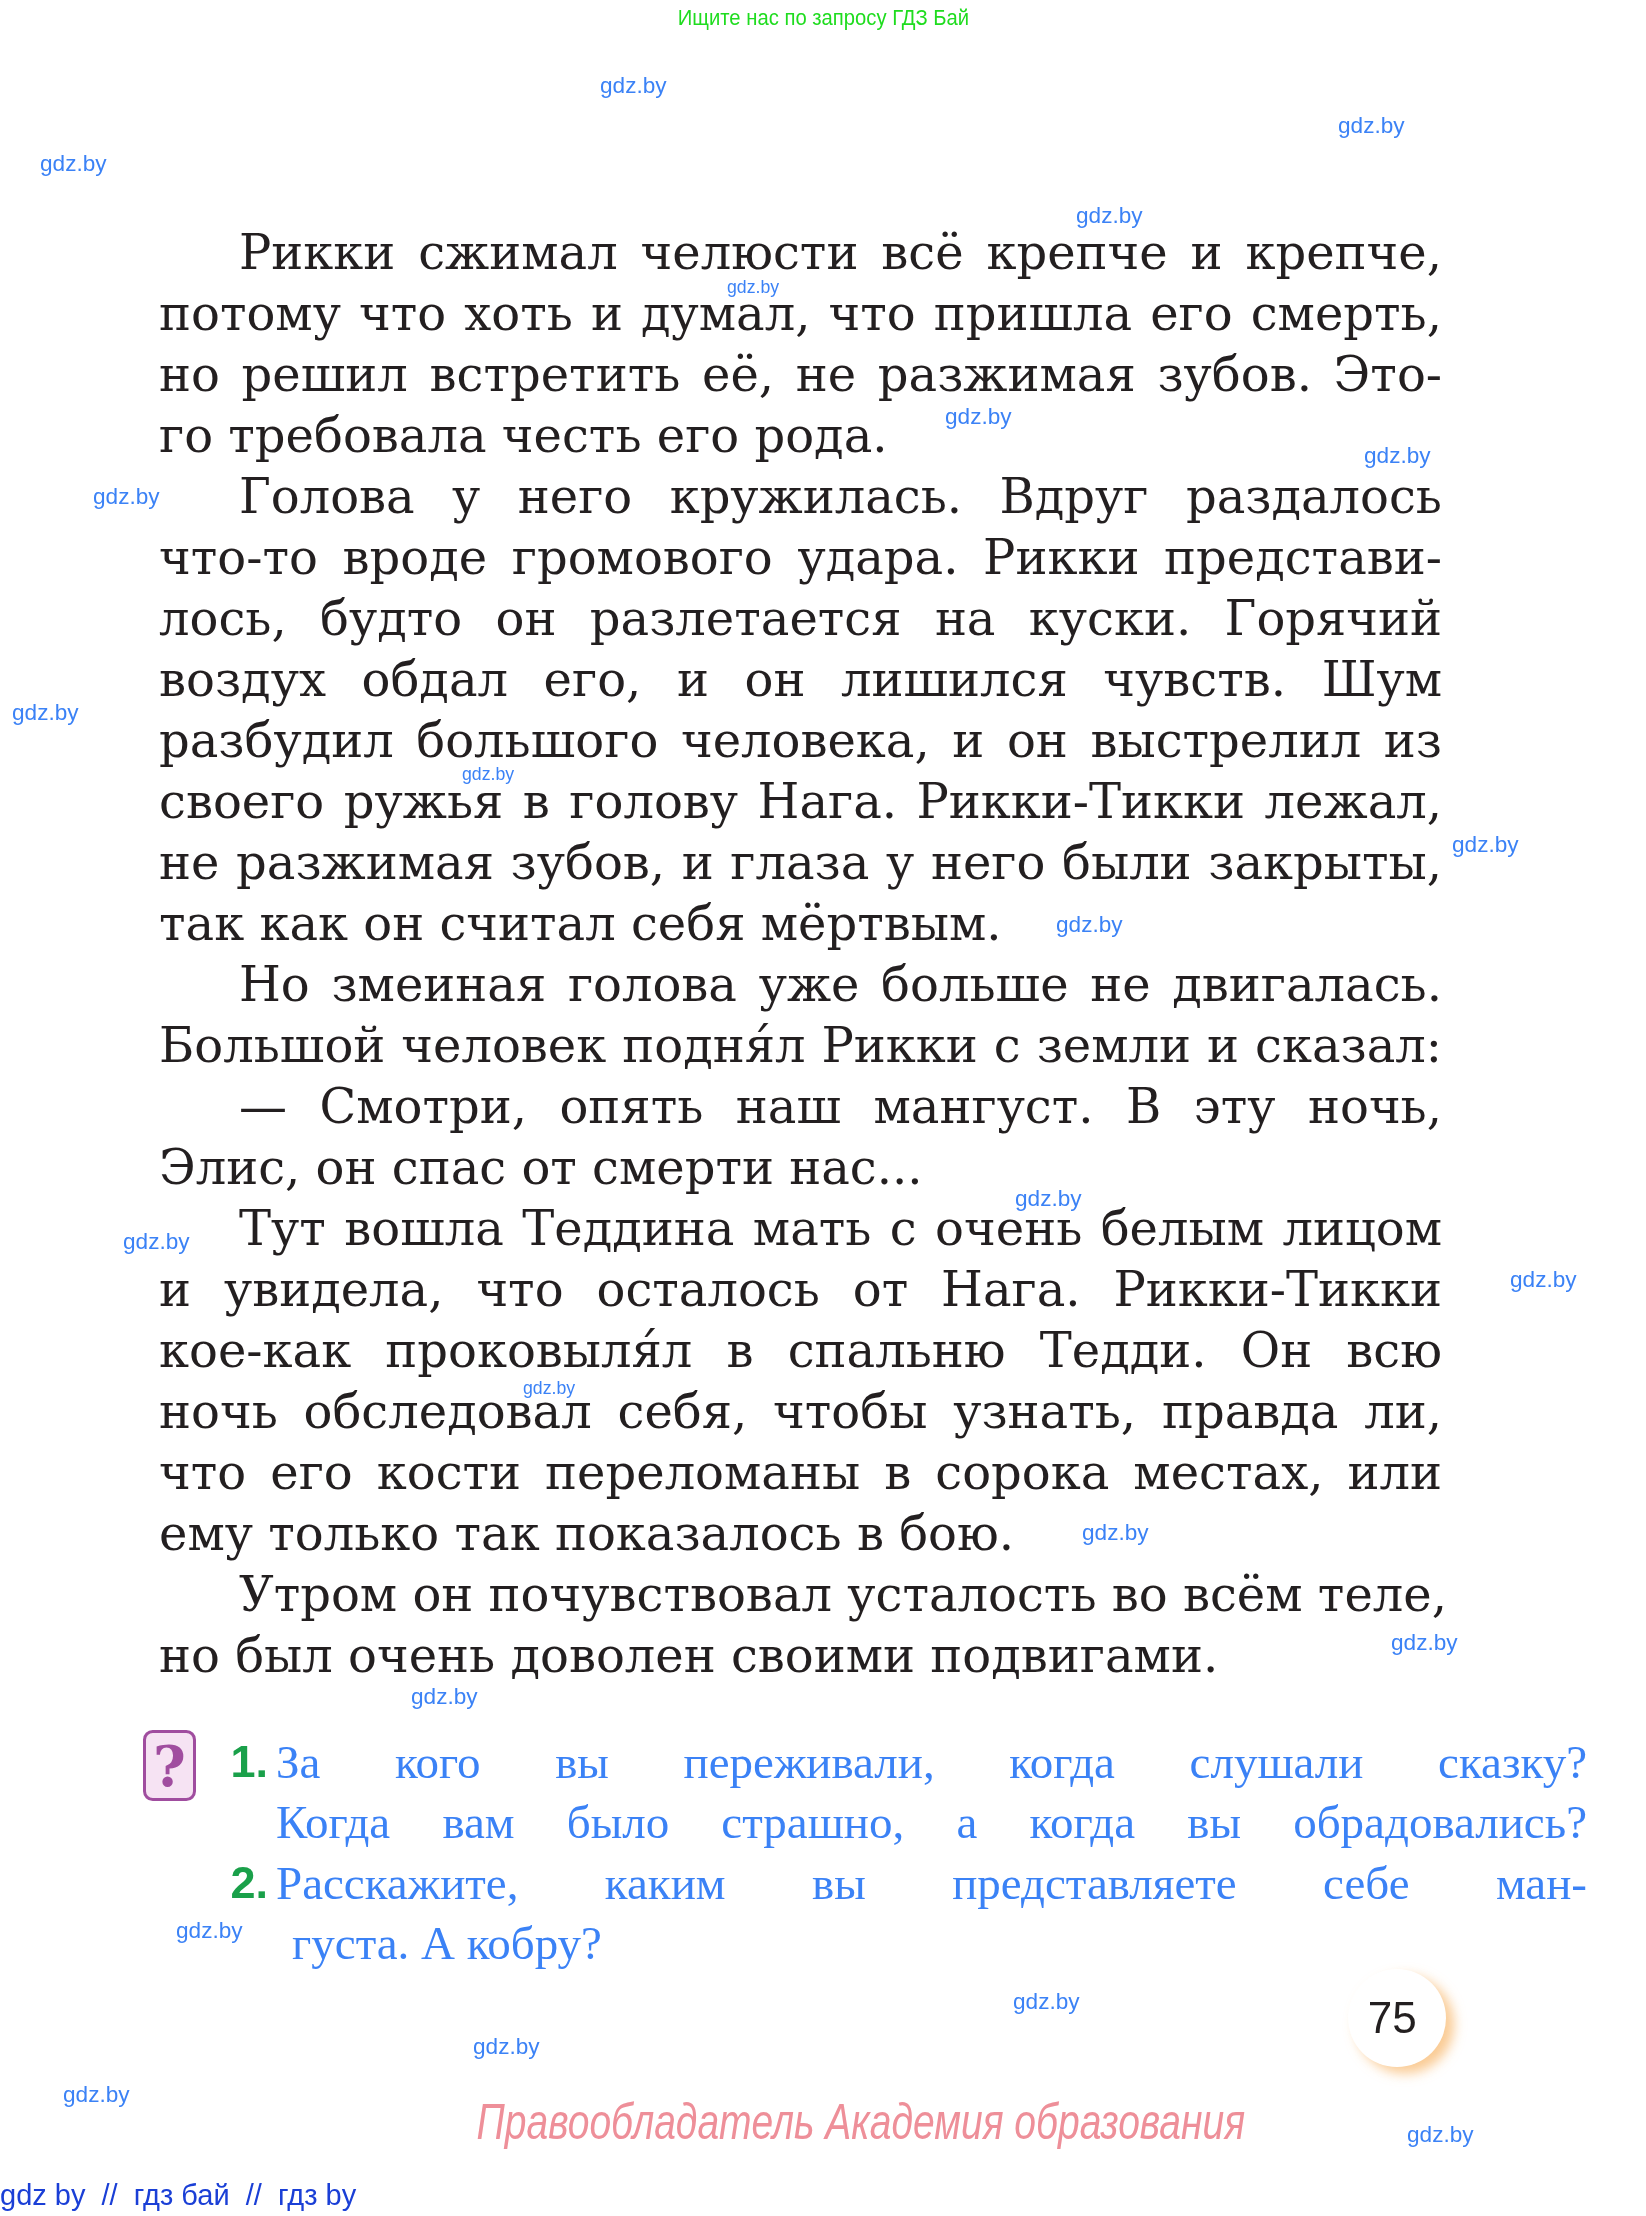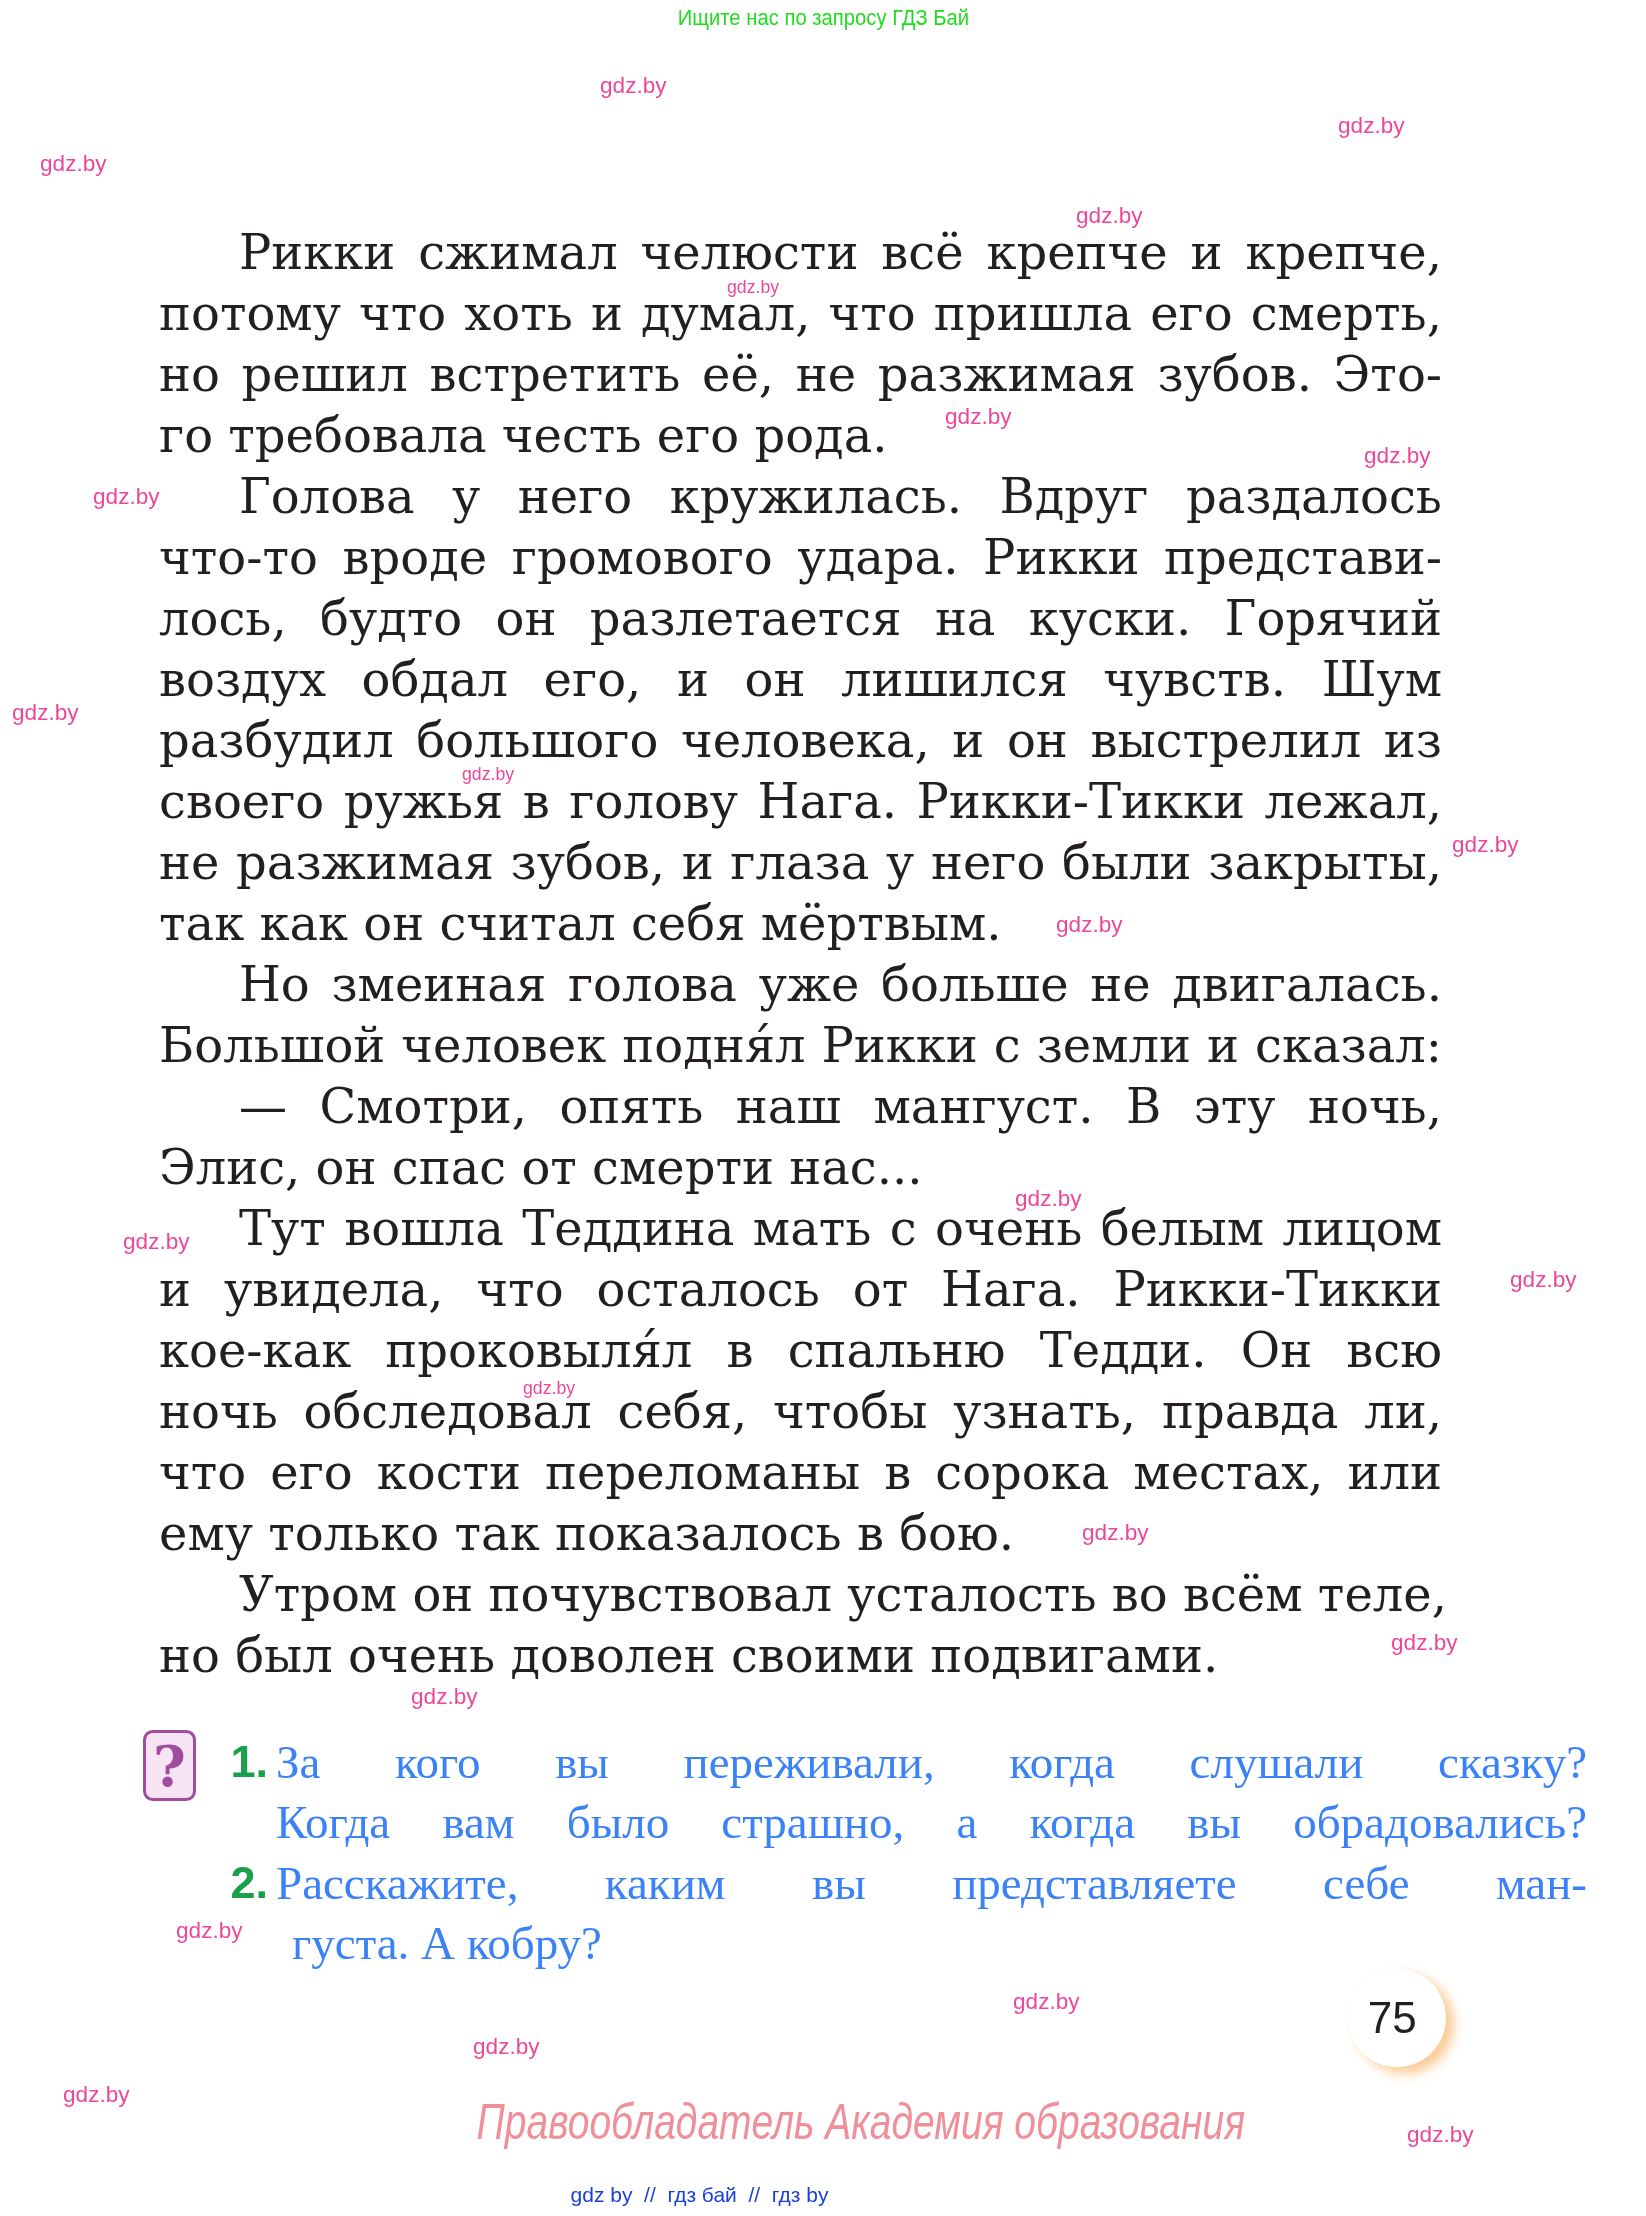--- a/index.html
+++ b/index.html
@@ -7,21 +7,21 @@
     width: 1647px; height: 2216px; position: relative; overflow: hidden;
     background: #ffffff; color: #231f20;
   }
   .top-banner {
     position: absolute; left: 0; width: 1647px; top: 4.8px; text-align: center;
     font-family: "Liberation Sans", sans-serif; font-size: 22px; line-height: 26px;
     transform: scaleX(0.92);
   }
   .wm {
     position: absolute; font-family: "Liberation Sans", sans-serif;
-    font-size: 22.6px; line-height: 24px; color: #ec4899; white-space: nowrap;
+    font-size: 22.6px; line-height: 24px; color: #3b82f6; white-space: nowrap;
   }
   .wm.small { font-size: 17.7px; line-height: 19.3px; }
   .body-text {
     position: absolute; left: 143px; width: 1299px; top: 222px;
     font-family: "DejaVu Serif", serif; font-size: 48px; color: #231f20;
   }
   .line {
     height: 61px; line-height: 61px; white-space: nowrap;
     text-align: justify; text-align-last: justify; overflow: visible; margin-left: 16px;
   }
@@ -58,22 +58,22 @@
     font-family: "Liberation Sans", sans-serif; font-size: 44px; color: #231f20;
     transform: translateX(-4.8px);
   }
   .copyright {
     position: absolute; left: 379px; top: 2094px; width: 887px; text-align: center;
     font-family: "Liberation Sans", sans-serif; font-style: italic; font-size: 50px;
     line-height: 56px; transform: scaleX(0.78); transform-origin: center;
     white-space: nowrap;
   }
   .footer-links {
-    position: absolute; left: 0; width: 1399px; top: 2182px; text-align: center;
-    font-family: "Liberation Sans", sans-serif; font-size: 21px; line-height: 26px;
+    position: absolute; left: 0; width: 1399px; top: 2182px; 
+    font-family: "Liberation Sans", sans-serif; font-size: 29px; line-height: 26px;
     white-space: pre;
   }
 </style>
 </head>
 <body>
 
 <div class="top-banner" style="color: rgb(31, 220, 31);">Ищите нас по запросу ГДЗ Бай</div>
 
 <div id="watermarks">
     <span class="wm" style="left: 600px; top: 74px;">gdz.by</span>

